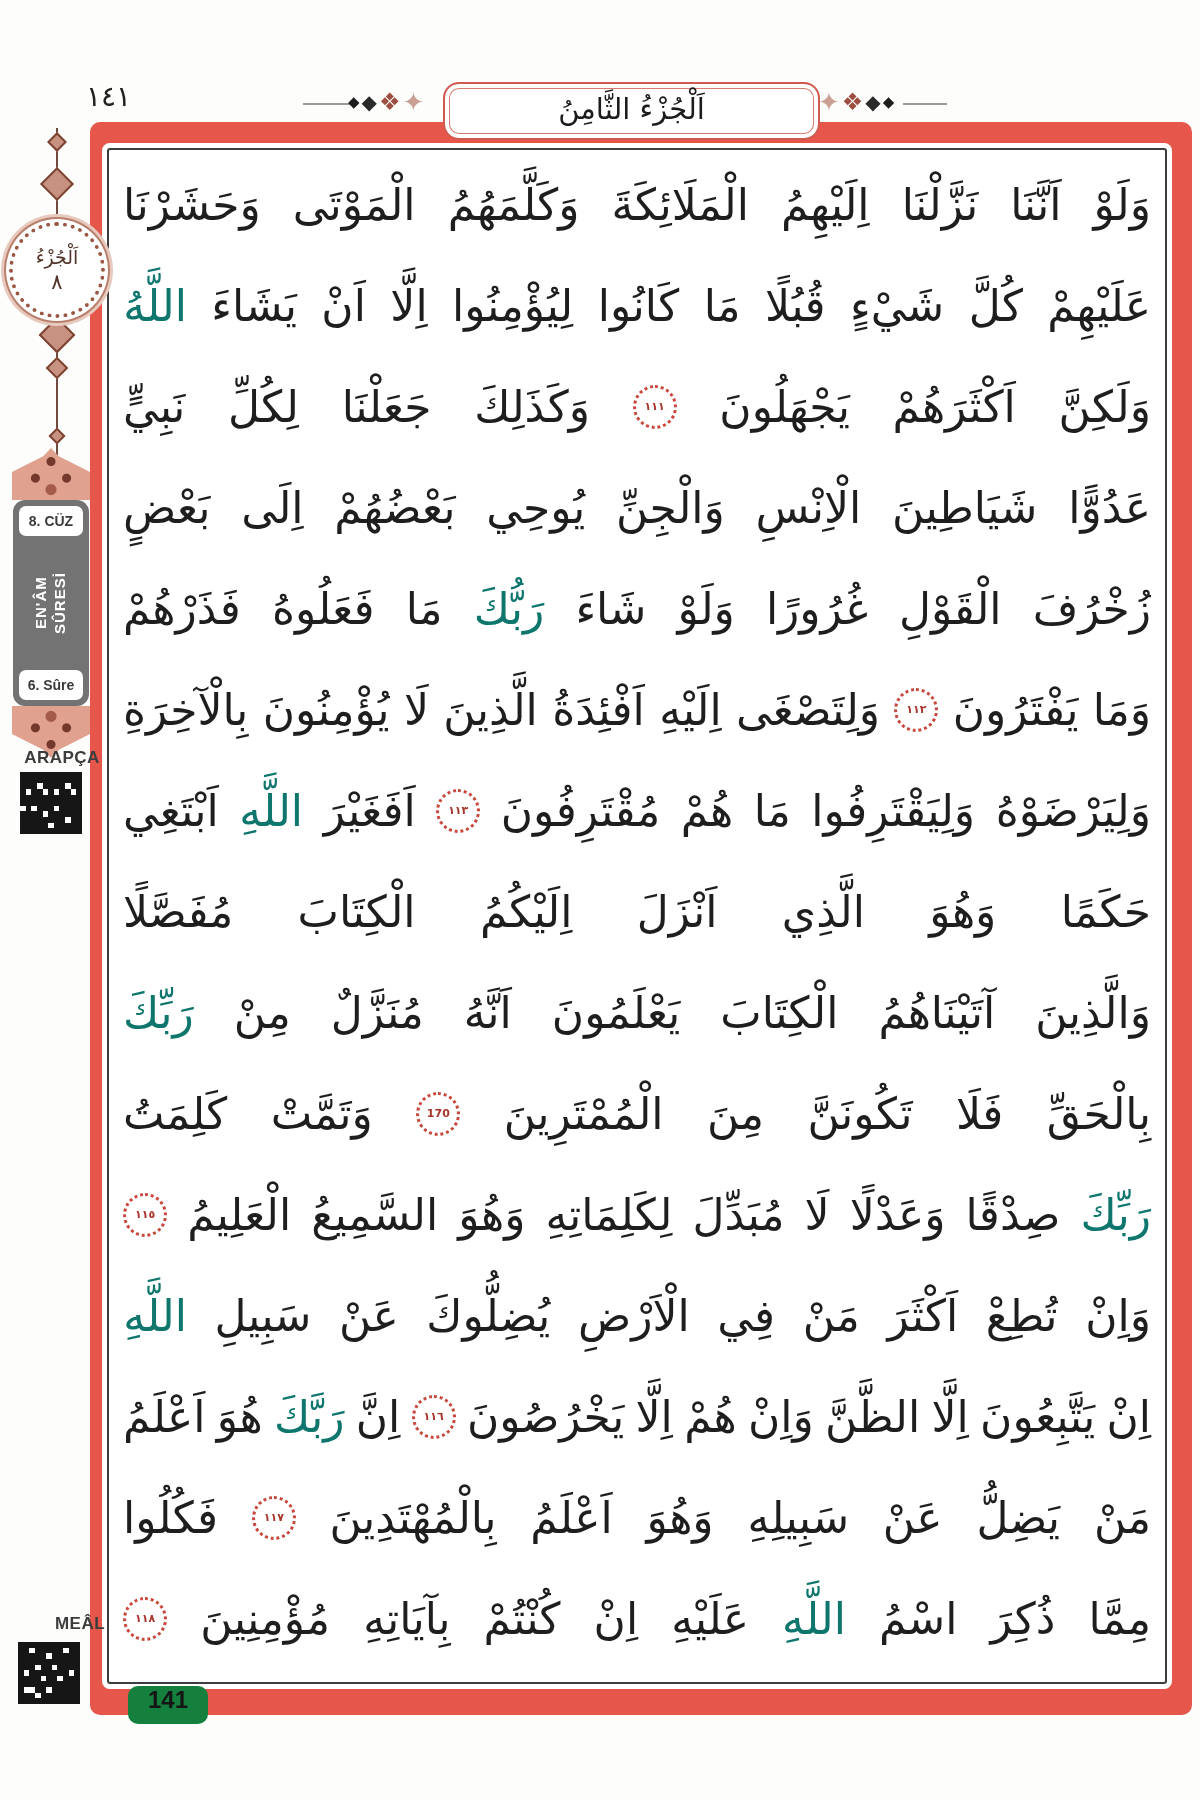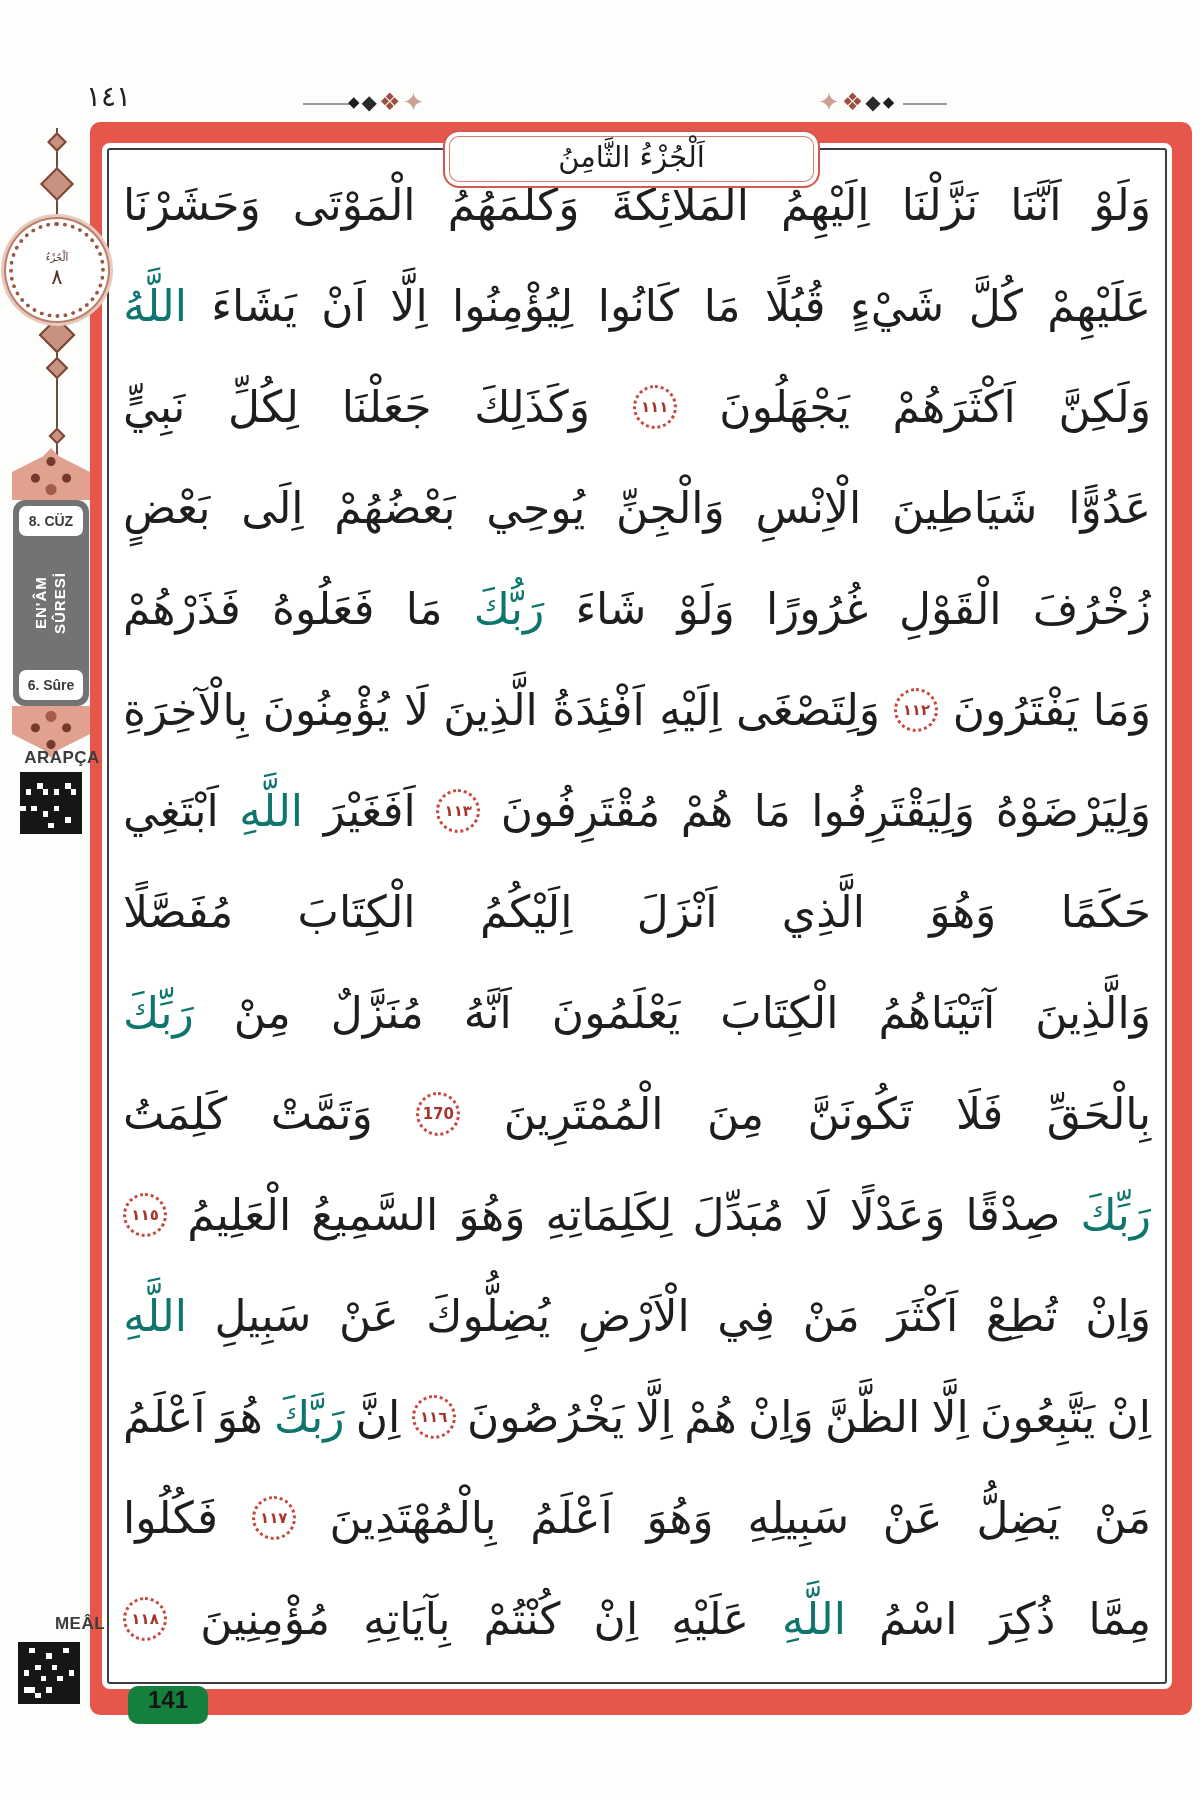--- a/index.html
+++ b/index.html
@@ -18,56 +18,56 @@
   .orncluster.l { left:348px; }
   .orncluster.r { left:818px; }
   .orncluster span { line-height:1; }
   .og1 { color:#1d1d1d; font-size:15px; }
   .og2 { color:#2a2a2a; font-size:20px; }
   .og3 { color:#9c4f40; font-size:24px; }
   .og4 { color:#caa095; font-size:26px; }
   .banner { position:absolute; left:443px; top:82px; width:377px; height:58px; background:#fff;
             border:2px solid #d05a50; border-radius:16px; z-index:5;
             box-shadow: inset 0 0 0 4px #fff, inset 0 0 0 5px #d87c73;
-            display:flex; align-items:center; justify-content:center;margin-top:48px; }
+            display:flex; align-items:center; justify-content:center; }
   .banner-title { font:29px "DejaVu Sans",sans-serif; color:#1c1c1c; padding-bottom:4px; }
 
   
   .frame { position:absolute; left:90px; top:122px; width:1102px; height:1593px;
            background:#e6564b; border-radius:10px; }
   .inner { position:absolute; left:17px; right:25px; top:26px; bottom:31px; background:#fff;
            border:2px solid #3d3d3d; border-radius:3px; box-shadow:0 0 0 5px #fff; }
   .qtext { position:absolute; inset:4px 14px; direction:rtl; }
   .qline { height:101px; display:flex; align-items:center; justify-content:space-between;
            direction:rtl; font-family:"DejaVu Sans",sans-serif; font-size:44px; color:#1e1e1e;
            white-space:nowrap; }
   .w { display:inline-block; }
   .red { color:#0f766e; }
   .verse { flex:0 0 auto; width:44px; height:44px; border-radius:50%;
            border:3px dotted #c8473c; color:#a8352c; background:#fff;
-           font-size:15px; font-weight:bold; display:flex; align-items:center; justify-content:center;
+           font-size:11px; font-weight:bold; display:flex; align-items:center; justify-content:center;
            font-family:"DejaVu Sans",sans-serif; }
   .notch { position:absolute; left:38px; bottom:-9px; width:80px; height:38px; background:#15803d;
            border-radius:10px; display:flex; align-items:flex-start; justify-content:center; z-index:6; }
   .notch span { font:bold 24px "Liberation Sans",sans-serif; color:#151515; }
 
   
   .stem { position:absolute; left:56px; top:128px; width:2px; height:327px; background:#6f4a3d; }
   .dia { position:absolute; transform:rotate(45deg); background:#c89280; border:2px solid #7c4434; }
   .d1 { left:50px; top:135px; width:14px; height:14px; }
   .d2 { left:45px; top:172px; width:24px; height:24px; }
   .d3 { left:44px; top:322px; width:26px; height:26px; }
   .d4 { left:49px; top:360px; width:16px; height:16px; }
   .d5 { left:51px; top:430px; width:12px; height:12px; }
   .rosette { position:absolute; left:9px; top:222px; width:96px; height:96px; border-radius:50%;
              background:#fff; border:4px dotted #9a5844;
              box-shadow:0 0 0 3px #fff, 0 0 0 5px #b97f6d, 0 0 0 8px #e7c9bd;
              display:flex; flex-direction:column; align-items:center; justify-content:center;
              font-family:"DejaVu Sans",sans-serif; color:#53352c; z-index:3; }
-  .ros-t { font-size:10px; }
+  .ros-t { font-size:19px; }
   .ros-n { font-size:21px; margin-top:2px; }
 
   .crown { position:absolute; left:12px; width:78px; height:52px;
            background:
              radial-gradient(circle at 50% 26%, #74382c 4px, rgba(0,0,0,0) 5px),
              radial-gradient(circle at 30% 58%, #74382c 4px, rgba(0,0,0,0) 5px),
              radial-gradient(circle at 70% 58%, #74382c 4px, rgba(0,0,0,0) 5px),
              radial-gradient(circle at 50% 80%, #a55b49 5px, rgba(0,0,0,0) 6px),
              #e0a18f;
            clip-path:polygon(50% 0%,60% 16%,76% 28%,100% 46%,100% 100%,0% 100%,0% 46%,24% 28%,40% 16%); }

